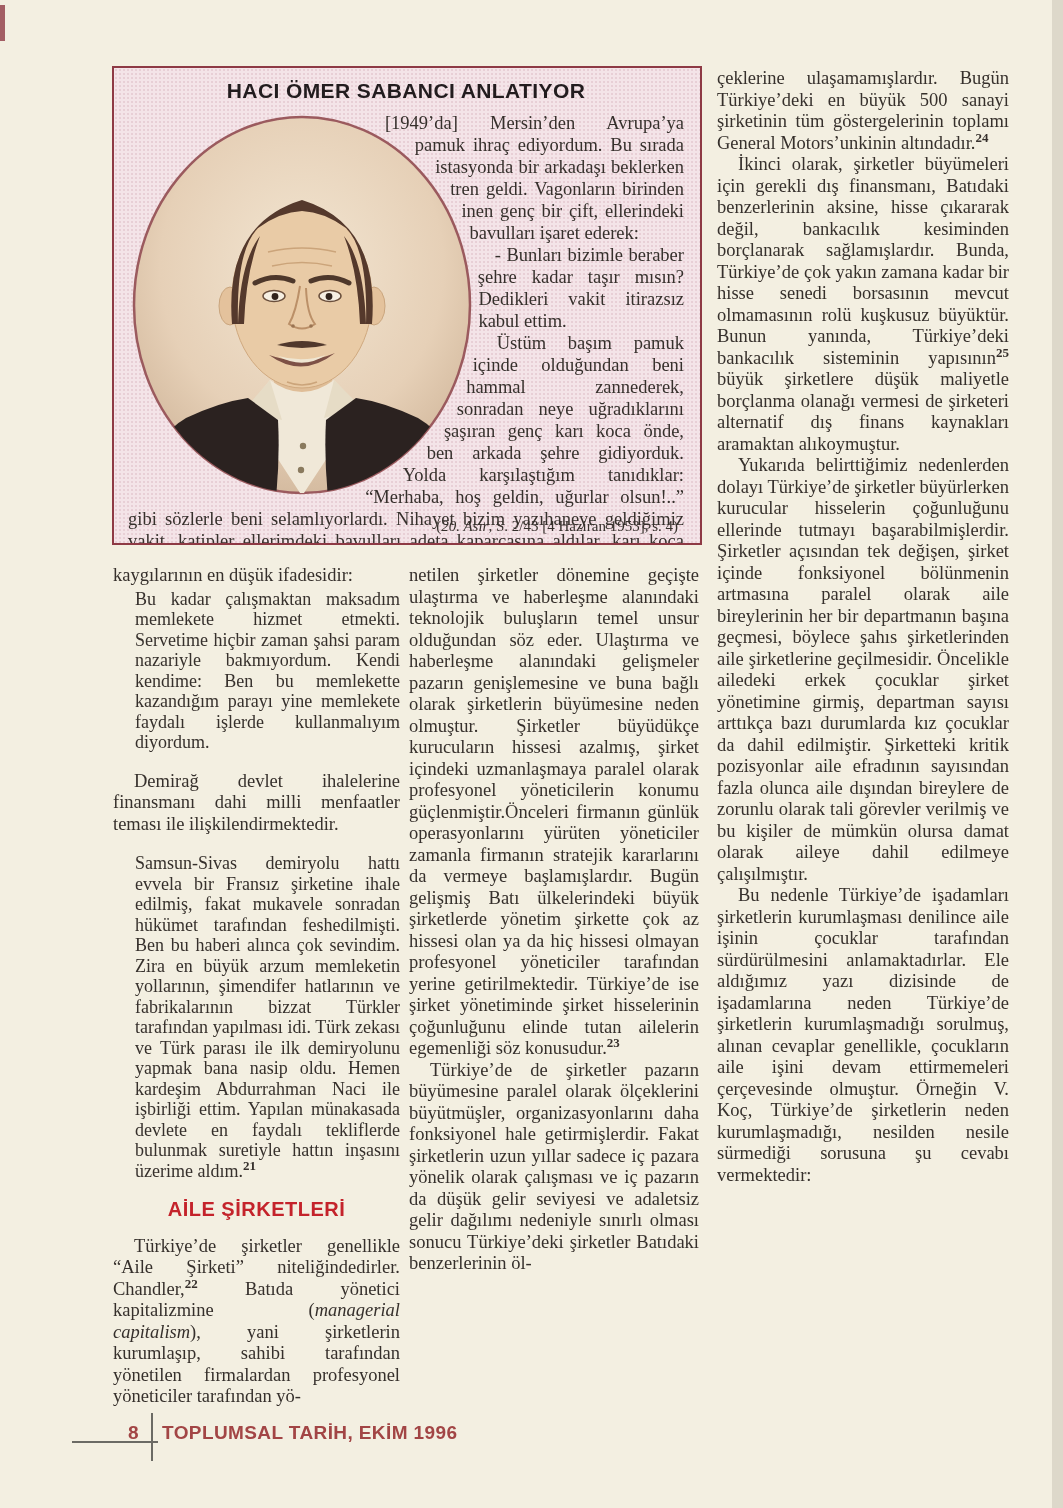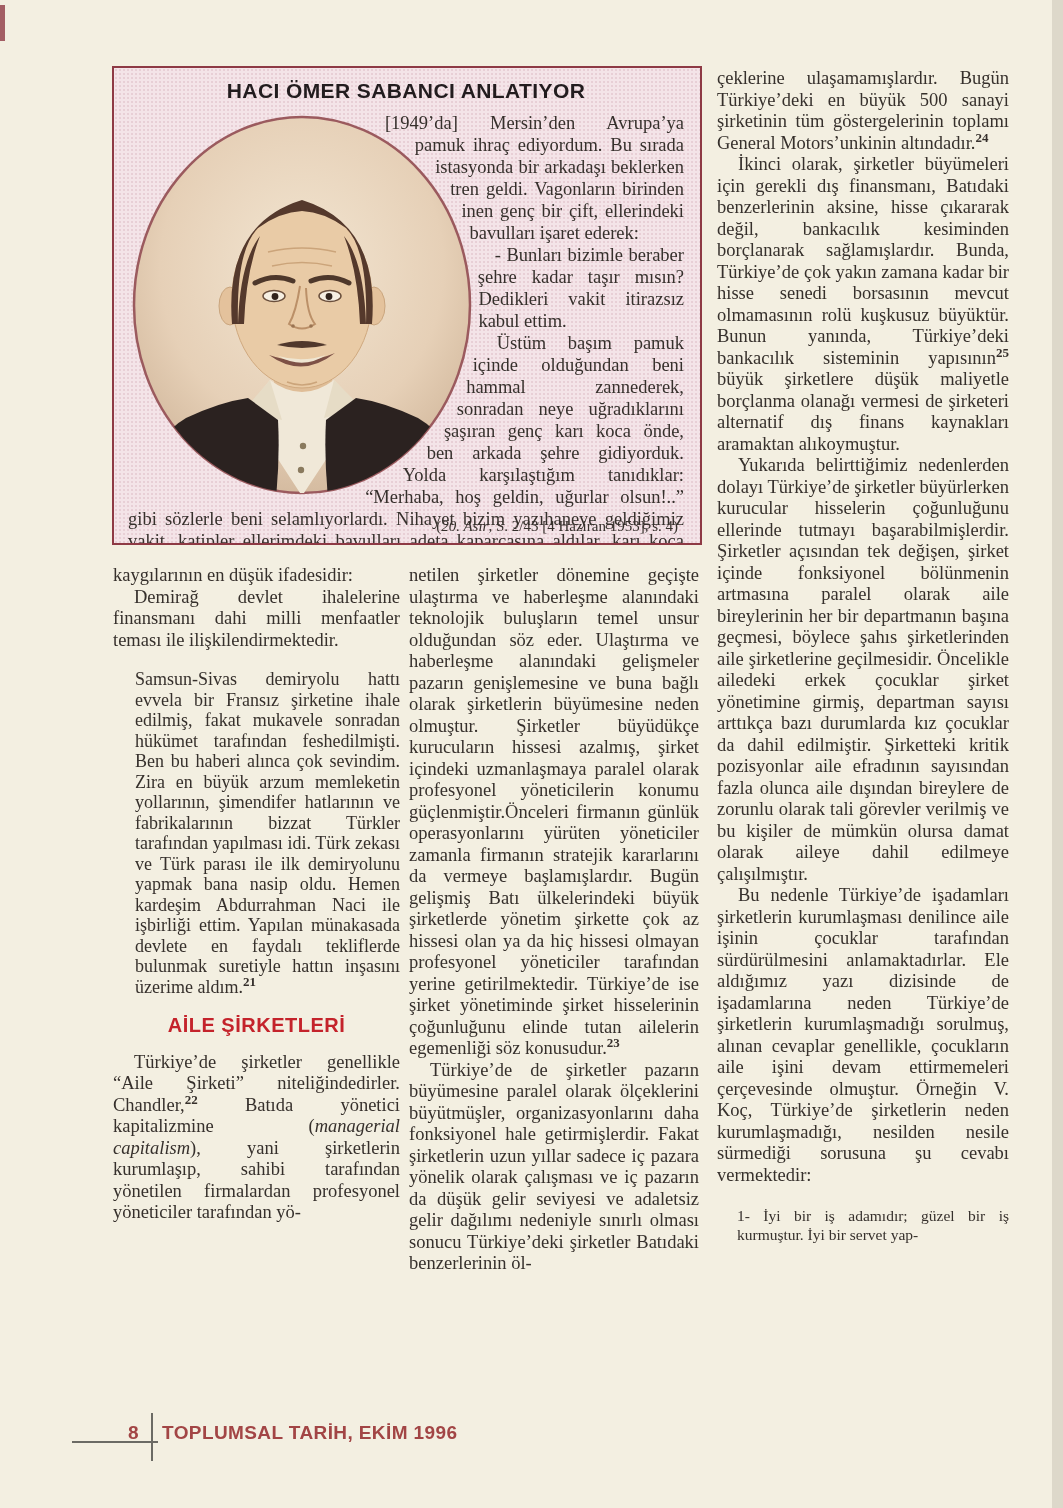--- a/index.html
+++ b/index.html
@@ -146,37 +146,37 @@
       </div>
       <p><span>[1949’da] Mersin’den Avrupa’ya pamuk ihraç ediyordum. Bu sırada istasyonda bir arkadaşı beklerken tren geldi. Vagonların birinden inen genç bir çift, ellerindeki bavulları işaret ederek:</span></p>
       <p class="bp-indent"><span>- Bunları bizimle beraber şehre kadar taşır mısın? Dedikleri vakit itirazsız kabul ettim.</span></p>
       <p class="bp-indent"><span>Üstüm başım pamuk içinde olduğundan beni hammal zannederek, sonradan neye uğradıklarını şaşıran genç karı koca önde, ben arkada şehre gidiyorduk. Yolda karşılaştığım tanıdıklar: “Merhaba, hoş geldin, uğurlar olsun!..” gibi sözlerle beni selamlıyorlardı. Nihayet bizim yazıhaneye geldiğimiz vakit, katipler ellerimdeki bavulları adeta kaparcasına aldılar, karı koca şaşkına dönmüşlerdi. Kendilerine birer de gazoz ısmarladıktan sonra şöförüme, misafirlerimi otellerine götürmesini söyledim.</span></p>
     </div>
     <p class="citation"><span>(</span><em>20. Asır</em><span>, S. 2/43 [4 Haziran 1953], s. 4)</span></p>
   </div>
 
   <div class="col col-left">
     <p><span>kaygılarının en düşük ifadesidir:</span></p>
+    <div class="bq first"><span>Bu kadar çalışmaktan maksadım memlekete hizmet etmekti. Servetime hiçbir zaman şahsi param nazariyle bakmıyordum. Kendi kendime: Ben bu memlekette kazandığım parayı yine memlekete faydalı işlerde kullanmalıyım diyordum.</span></div>
     <p class="indent"><span>Demirağ devlet ihalelerine finansmanı dahi milli menfaatler teması ile ilişkilendirmektedir.</span></p>
     <div class="bq"><span>Samsun-Sivas demiryolu hattı evvela bir Fransız şirketine ihale edilmiş, fakat mukavele sonradan hükümet tarafından feshedilmişti. Ben bu haberi alınca çok sevindim. Zira en büyük arzum memleketin yollarının, şimendifer hatlarının ve fabrikalarının bizzat Türkler tarafından yapılması idi. Türk zekası ve Türk parası ile ilk demiryolunu yapmak bana nasip oldu. Hemen kardeşim Abdurrahman Naci ile işbirliği ettim. Yapılan münakasada devlete en faydalı tekliflerde bulunmak suretiyle hattın inşasını üzerime aldım.</span><sup>21</sup></div>
     <h3 class="sec-heading">AİLE ŞİRKETLERİ</h3>
     <p class="indent"><span>Türkiye’de şirketler genellikle “Aile Şirketi” niteliğindedirler. Chandler,</span><sup>22</sup><span> Batıda yönetici kapitalizmine (</span><em>managerial capitalism</em><span>), yani şirketlerin kurumlaşıp, sahibi tarafından yönetilen firmalardan profesyonel yöneticiler tarafından yö-</span></p>
   </div>
 
   <div class="col col-mid">
     <p><span>netilen şirketler dönemine geçişte ulaştırma ve haberleşme alanındaki teknolojik buluşların temel unsur olduğundan söz eder. Ulaştırma ve haberleşme alanındaki gelişmeler pazarın genişlemesine ve buna bağlı olarak şirketlerin büyümesine neden olmuştur. Şirketler büyüdükçe kurucuların hissesi azalmış, şirket içindeki uzmanlaşmaya paralel olarak profesyonel yöneticilerin konumu güçlenmiştir.Önceleri firmanın günlük operasyonlarını yürüten yöneticiler zamanla firmanın stratejik kararlarını da vermeye başlamışlardır. Bugün gelişmiş Batı ülkelerindeki büyük şirketlerde yönetim şirkette çok az hissesi olan ya da hiç hissesi olmayan profesyonel yöneticiler tarafından yerine getirilmektedir. Türkiye’de ise şirket yönetiminde şirket hisselerinin çoğunluğunu elinde tutan ailelerin egemenliği söz konusudur.</span><sup>23</sup></p>
     <p class="indent"><span>Türkiye’de de şirketler pazarın büyümesine paralel olarak ölçeklerini büyütmüşler, organizasyonlarını daha fonksiyonel hale getirmişlerdir. Fakat şirketlerin uzun yıllar sadece iç pazara yönelik olarak çalışması ve iç pazarın da düşük gelir seviyesi ve adaletsiz gelir dağılımı nedeniyle sınırlı olması sonucu Türkiye’deki şirketler Batıdaki benzerlerinin öl-</span></p>
   </div>
 
   <div class="col col-right">
     <p><span>çeklerine ulaşamamışlardır. Bugün Türkiye’deki en büyük 500 sanayi şirketinin tüm göstergelerinin toplamı General Motors’unkinin altındadır.</span><sup>24</sup></p>
     <p class="indent"><span>İkinci olarak, şirketler büyümeleri için gerekli dış finansmanı, Batıdaki benzerlerinin aksine, hisse çıkararak değil, bankacılık kesiminden borçlanarak sağlamışlardır. Bunda, Türkiye’de çok yakın zamana kadar bir hisse senedi borsasının mevcut olmamasının rolü kuşkusuz büyüktür. Bunun yanında, Türkiye’deki bankacılık sisteminin yapısının</span><sup>25</sup><span> büyük şirketlere düşük maliyetle borçlanma olanağı vermesi de şirketeri alternatif dış finans kaynakları aramaktan alıkoymuştur.</span></p>
     <p class="indent"><span>Yukarıda belirttiğimiz nedenlerden dolayı Türkiye’de şirketler büyürlerken kurucular hisselerin çoğunluğunu ellerinde tutmayı başarabilmişlerdir. Şirketler açısından tek değişen, şirket içinde fonksiyonel bölünmenin artmasına paralel olarak aile bireylerinin her bir departmanın başına geçmesi, böylece şahıs şirketlerinden aile şirketlerine geçilmesidir. Öncelikle ailedeki erkek çocuklar şirket yönetimine girmiş, departman sayısı arttıkça bazı durumlarda kız çocuklar da dahil edilmiştir. Şirketteki kritik pozisyonlar aile efradının sayısından fazla olunca aile dışından bireylere de zorunlu olarak tali görevler verilmiş ve bu kişiler de mümkün olursa damat olarak aileye dahil edilmeye çalışılmıştır.</span></p>
     <p class="indent"><span>Bu nedenle Türkiye’de işadamları şirketlerin kurumlaşması denilince aile işinin çocuklar tarafından sürdürülmesini anlamaktadırlar. Ele aldığımız yazı dizisinde de işadamlarına neden Türkiye’de şirketlerin kurumlaşmadığı sorulmuş, alınan cevaplar genellikle, çocukların aile işini devam ettirmemeleri çerçevesinde olmuştur. Örneğin V. Koç, Türkiye’de şirketlerin neden kurumlaşmadığı, nesilden nesile sürmediği sorusuna şu cevabı vermektedir:</span></p>
-    <div class="list-item"><span>1- İyi bir iş adamıdır; güzel bir iş kurmuştur. İyi bir servet yap-</span></div>
   </div>
 
   <div class="footer">
     <span class="crop-h"></span>
     <span class="crop-v"></span>
     <span class="page-num">8</span>
     <span class="issue">TOPLUMSAL TARİH, EKİM 1996</span>
   </div>
 
 </div>

